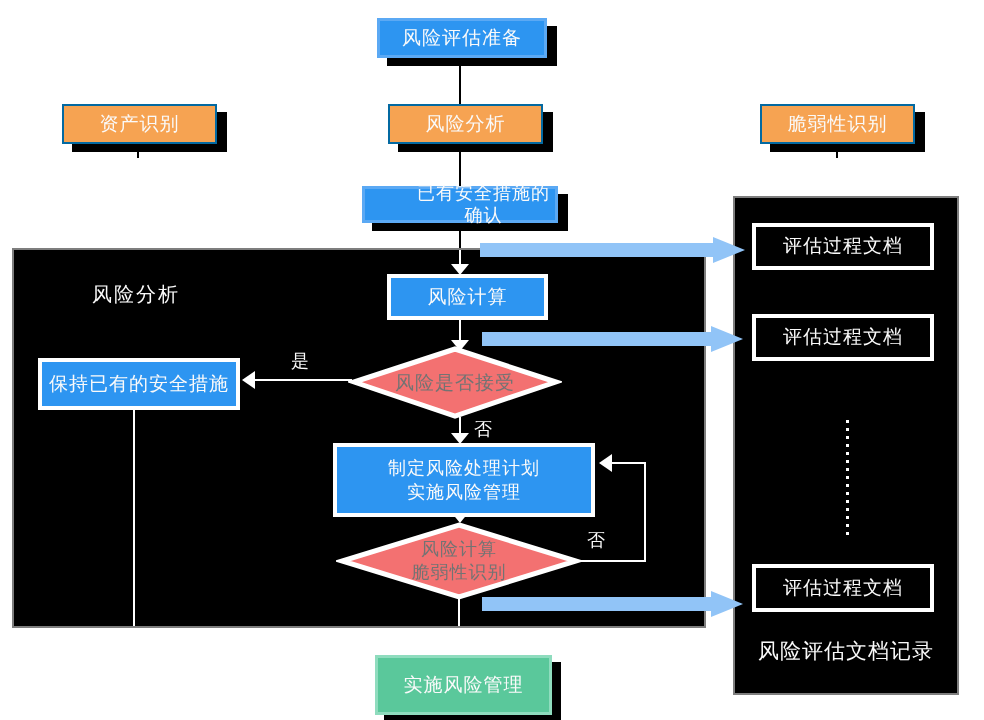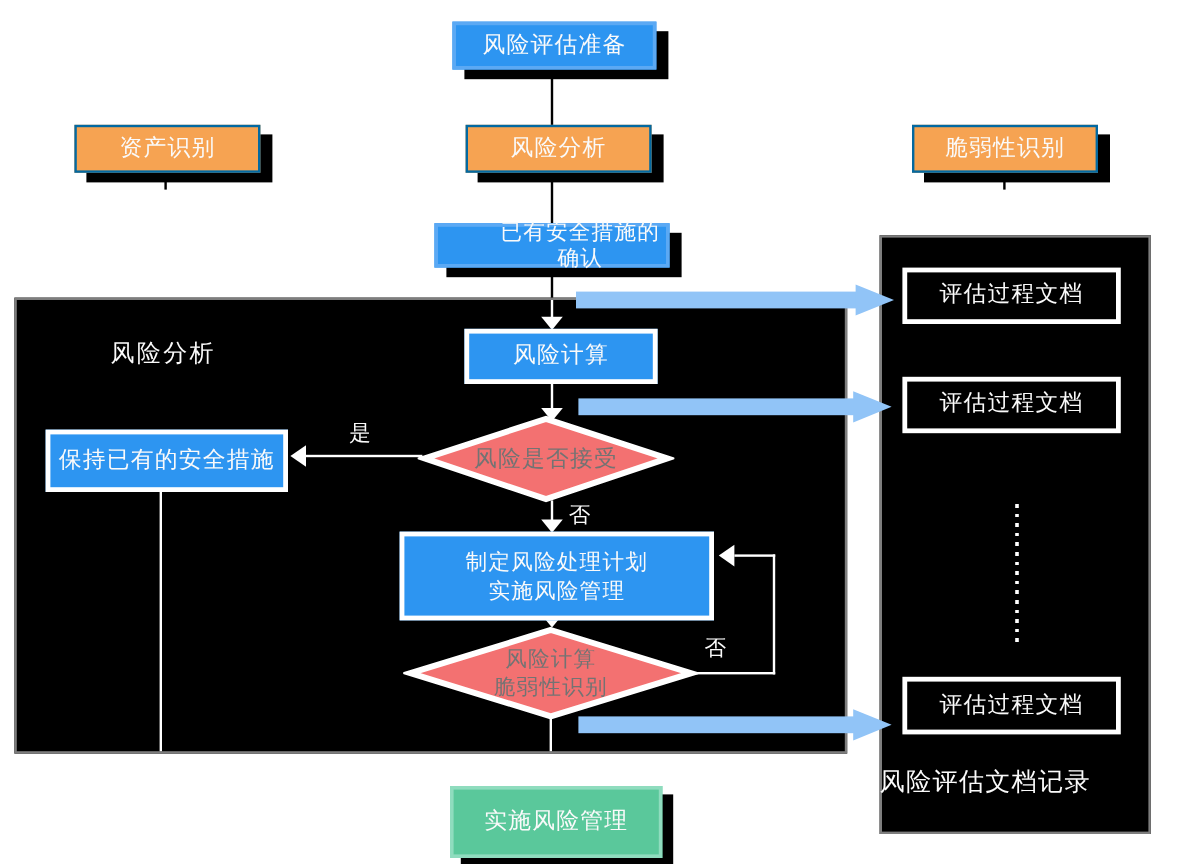--- a/index.html
+++ b/index.html
@@ -75,21 +75,21 @@
   <div class="wline" style="left:458px;top:597px;width:2px;height:29px;"></div>
   <div class="wline" style="left:133px;top:402px;width:2px;height:224px;"></div>
 
   <div class="elabel" style="left:291px;top:349px;">是</div>
   <div class="elabel" style="left:474px;top:417px;">否</div>
   <div class="elabel" style="left:587px;top:528px;">否</div>
 
   <div class="dots" style="left:846px;top:420px;height:116px;"></div>
 
   <div class="sect" style="left:92px;top:281px;font-size:20px;letter-spacing:2px;text-align:right;">风险分析</div>
-  <div class="sect" style="left:733px;top:637px;width:226px;font-size:21px;letter-spacing:1px;">风险评估文档记录</div>
+  <div class="sect" style="left:733px;top:637px;width:226px;text-align:center;font-size:21px;letter-spacing:1px;">风险评估文档记录</div>
 
   <div class="node blue shadowed" style="left:377px;top:18px;width:170px;height:40px;">
     <span>风险评估准备</span>
   </div>
   <div class="node orange shadowed" style="left:62px;top:104px;width:155px;height:40px;">
     <span>资产识别</span>
   </div>
   <div class="node orange shadowed" style="left:388px;top:104px;width:155px;height:40px;">
     <span>风险分析</span>
   </div>

